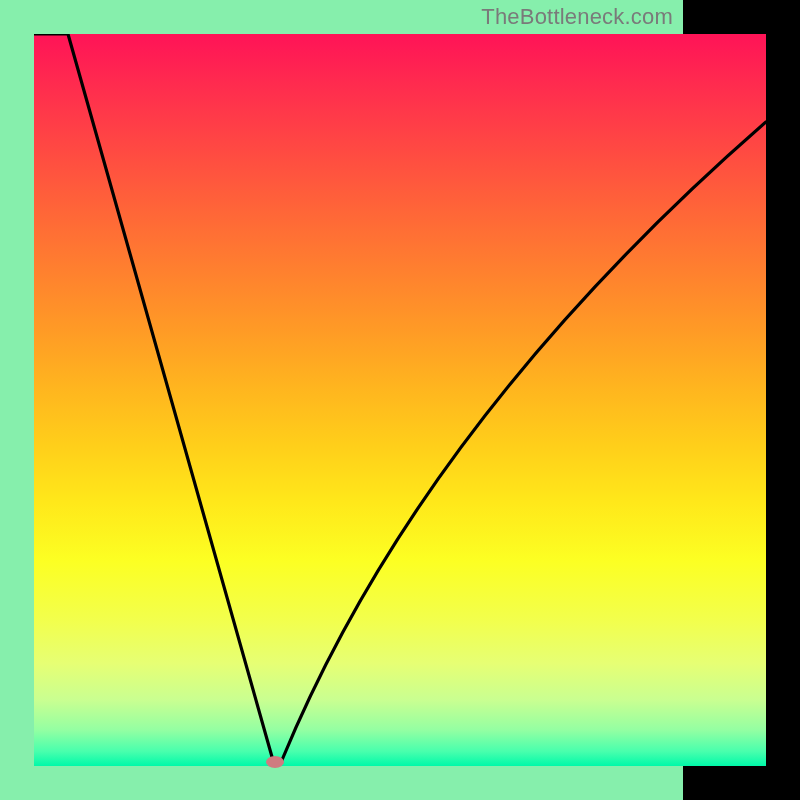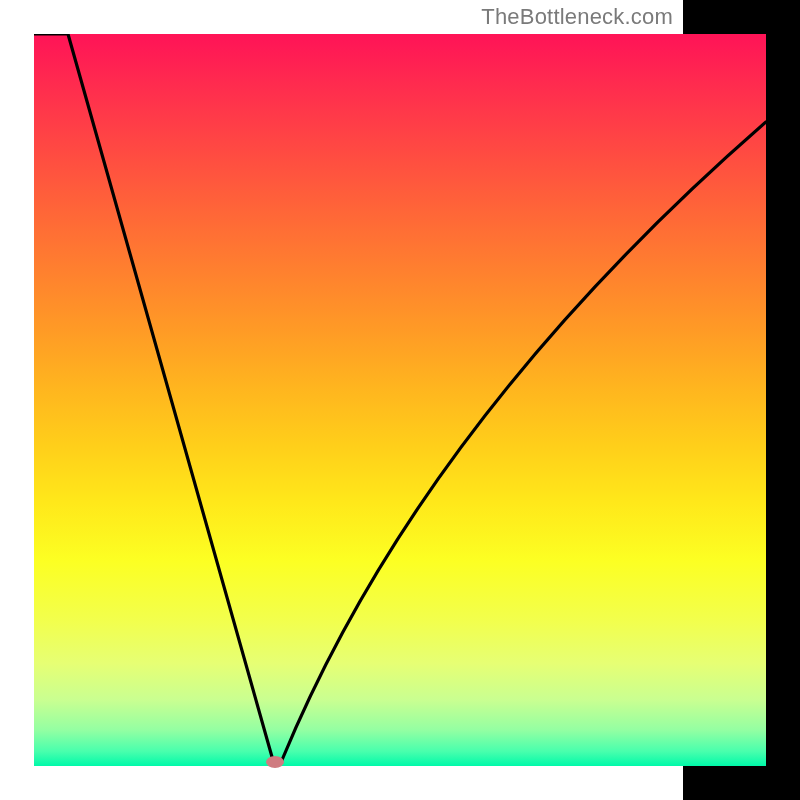--- a/index.html
+++ b/index.html
@@ -8,21 +8,21 @@
     width: 800px;
     height: 800px;
     background: #000;
     font-family: Arial, Helvetica, sans-serif;
     overflow: hidden;
   }
   .frame {
     position: relative;
     width: 683px;
     height: 800px;
-    background: #ffffff;
+    background: #86efac;
   }
   .plot {
     position: absolute;
     left: 34px;
     top: 34px;
     width: 732px;
     height: 732px;
     background: linear-gradient(to bottom,
       #ff1357 0%,
       #ff2f4d 8%,

